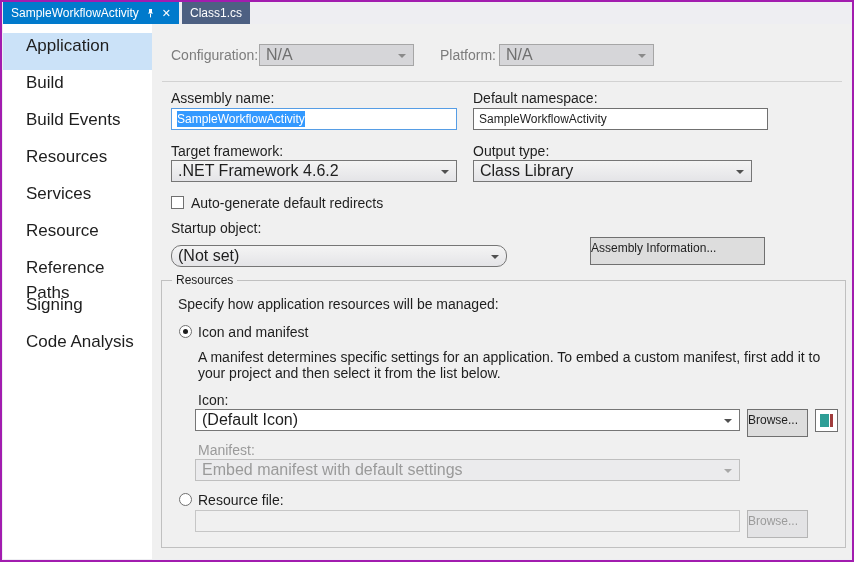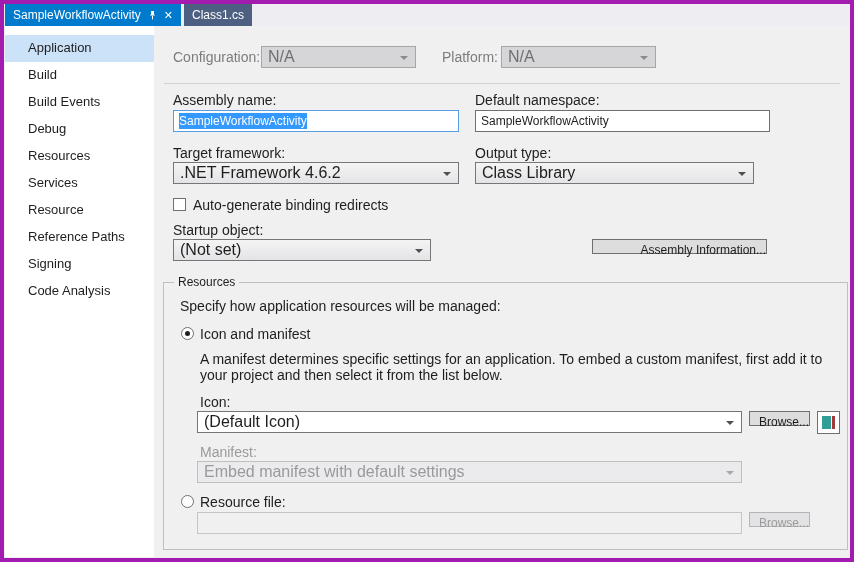--- a/index.html
+++ b/index.html
@@ -1,31 +1,31 @@
 <!DOCTYPE html>
 <html><head>
 <meta charset="utf-8">
 <style>
   html,body { margin:0; padding:0; width:854px; height:562px; overflow:hidden;
               font-family:"Liberation Sans", sans-serif; background:#ffffff; }
-  .window { position:absolute; inset:0; border:4px solid #a21caf; background:#eeeef2; box-sizing:border-box; }
+  .window { position:absolute; inset:0; border:2px solid #a21caf; background:#eeeef2; box-sizing:border-box; }
 
   
   .tabbar { position:absolute; left:1px; top:0; right:1px; height:22px; background:#eeeef2;
             display:flex; align-items:flex-start; }
   .tab { height:22px; box-sizing:border-box; font-size:12px; line-height:22px; color:#ffffff;
          padding:0 8px; display:flex; align-items:center; gap:6px; white-space:nowrap; cursor:default; }
   .tab.active { background:#007acc; }
   .tab.inactive { background:#4d6082; margin-left:3px; }
   .tab .tabicon { width:11px; height:11px; display:inline-flex; align-items:center; justify-content:center; }
   .tab .close { font-size:11px; line-height:11px; color:#ffffff; }
 
   
   .sidebar { position:absolute; left:1px; top:22px; width:149px; bottom:1px; background:#ffffff; padding-top:9px; box-sizing:border-box; }
-  .side-item { height:27px; line-height:25px; padding-left:23px; font-size:13px; color:#1e1e1e; cursor:default; }
+  .side-item { height:37px; line-height:25px; padding-left:23px; font-size:17px; color:#1e1e1e; cursor:default; }
   .side-item.selected { background:#cbe2f8; }
 
   
   .main { position:absolute; left:150px; top:22px; right:1px; bottom:1px; background:#f0f0f0; }
   .lbl { position:absolute; font-size:14px; color:#1e1e1e; white-space:nowrap; }
   .lbl.dim { color:#7c7c7c; }
   .lbl.dim2 { color:#9a9a9a; }
 
   .combo { position:absolute; height:22px; box-sizing:border-box; border:1px solid #767676;
            background:linear-gradient(#f4f4f4,#e4e4e7); font-size:16px; color:#1e1e1e;
@@ -38,22 +38,22 @@
   .combo.disabled-light::after { border-top-color:#a8a8a8; }
   .combo.editable { background:#ffffff; }
 
   .textbox { position:absolute; height:22px; box-sizing:border-box; border:1px solid #707070;
              background:#ffffff; font-size:12px; color:#1e1e1e; line-height:20px; padding:0 5px;
              white-space:nowrap; overflow:hidden; }
   .textbox.focused { border-color:#569de5; }
   .textbox.disabled { background:#f0f0f0; border-color:#c6c6c6; }
   .sel { background:#3399ff; color:#ffffff; padding:1px 0; }
 
-  .btn { position:absolute; height:15px; box-sizing:border-box; background:#dddddd; border:1px solid #707070;
-         font-size:12px; color:#1e1e1e; text-align:right; line-height:21px; cursor:default; }
+  .btn { position:absolute; height:28px; box-sizing:border-box; background:#dddddd; border:1px solid #707070;
+         font-size:12px; color:#1e1e1e; text-align:left; line-height:21px; cursor:default; }
   .btn.disabled { color:#9b9b9b; border-color:#b5b5b5; background:#e3e3e5; }
 
   .checkbox { position:absolute; width:13px; height:13px; box-sizing:border-box; background:#ffffff; border:1px solid #707070; }
   .radio { position:absolute; width:13px; height:13px; box-sizing:border-box; background:#ffffff; border:1px solid #707070; border-radius:50%; }
   .radio.checked::after { content:""; position:absolute; left:3px; top:3px; width:5px; height:5px; border-radius:50%; background:#1e1e1e; }
 
   .separator { position:absolute; left:10px; right:9px; top:57px; height:1px; background:#d2d2d2; }
 
   .groupbox { position:absolute; left:9px; top:256px; width:685px; height:268px; box-sizing:border-box; border:1px solid #c0c0c0; }
   .group-title { position:absolute; top:-8px; left:10px; background:#f0f0f0; padding:0 4px; font-size:12px; color:#1e1e1e; }
@@ -80,21 +80,20 @@
     </div>
     <div class="tab inactive">
       <span>Class1.cs</span>
     </div>
   </div>
 
   <div class="sidebar">
     <div class="side-item selected">Application</div>
     <div class="side-item">Build</div>
     <div class="side-item">Build Events</div>
-    <div class="side-item">Debug</div>
     <div class="side-item">Resources</div>
     <div class="side-item">Services</div>
     <div class="side-item">Resource</div>
     <div class="side-item">Reference Paths</div>
     <div class="side-item">Signing</div>
     <div class="side-item">Code Analysis</div>
   </div>
 
   <div class="main">
 
@@ -111,24 +110,24 @@
     <div class="lbl" style="left:321px; top:66px;">Default namespace:</div>
     <div class="textbox" style="left:321px; top:84px; width:295px;">SampleWorkflowActivity</div>
 
     <div class="lbl" style="left:19px; top:119px;">Target framework:</div>
     <div class="combo" style="left:19px; top:136px; width:286px;">.NET Framework 4.6.2</div>
 
     <div class="lbl" style="left:321px; top:119px;">Output type:</div>
     <div class="combo" style="left:321px; top:136px; width:279px;">Class Library</div>
 
     <div class="checkbox" style="left:19px; top:172px;"></div>
-    <div class="lbl" style="left:39px; top:171px;">Auto-generate binding redirects</div>
+    <div class="lbl" style="left:39px; top:171px;">Auto-generate default redirects</div>
 
     <div class="lbl" style="left:19px; top:196px;">Startup object:</div>
-    <div class="combo" style="left:19px; top:213px; width:258px;">(Not set)</div>
+    <div class="combo" style="left:19px; top:221px; width:336px;border-radius:10px;">(Not set)</div>
 
     <div class="btn" style="left:438px; top:213px; width:175px;">Assembly Information...</div>
 
     <div class="groupbox">
       <div class="group-title">Resources</div>
 
       <div class="lbl" style="left:16px; top:15px;">Specify how application resources will be managed:</div>
 
       <div class="radio checked" style="left:17px; top:44px;"></div>
       <div class="lbl" style="left:36px; top:43px;">Icon and manifest</div>

